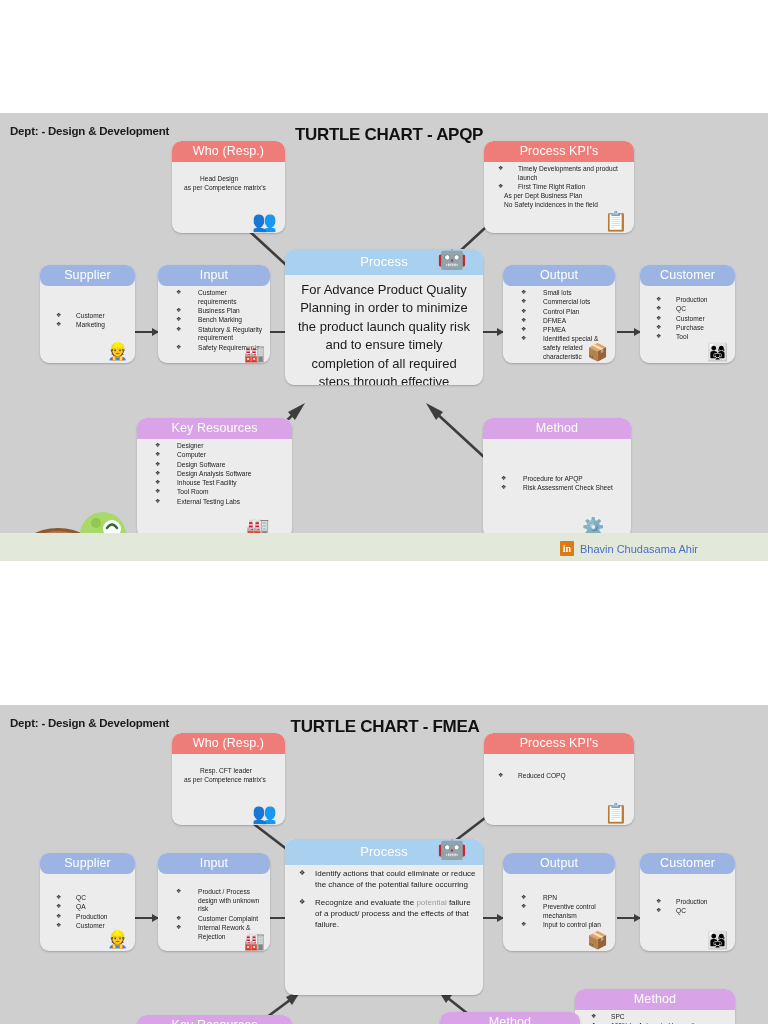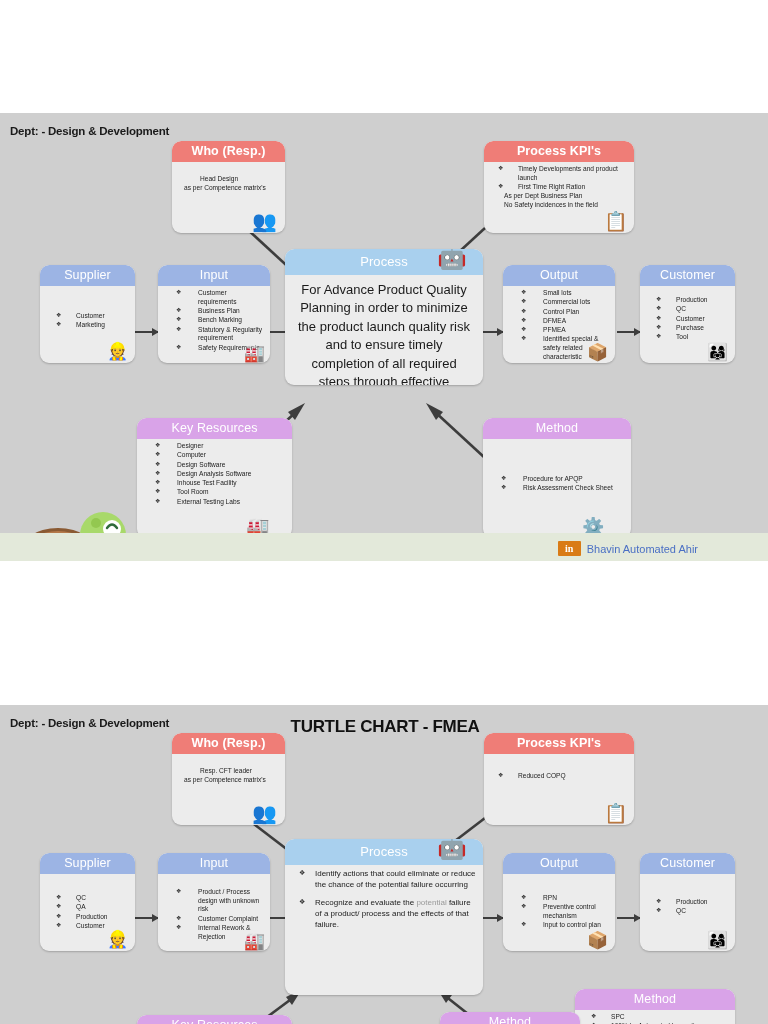--- a/index.html
+++ b/index.html
@@ -17,22 +17,22 @@
   .slide-title { position:absolute; width:100%; top:12px; text-align:center; font-size:17px;
           font-weight:bold; color:#111; letter-spacing:-0.3px; }
   #slide1 .slide-title { padding-left:10px; }
   #slide2 .slide-title { padding-left:2px; }
 
   
   .card { position:absolute; background:#ececec; border-radius:9px;
           box-shadow:0 1px 2px rgba(0,0,0,.22); overflow:hidden; }
   .card .hd { width:100%; text-align:center; color:#fff; font-size:12.5px;
           padding:3px 0 4px; letter-spacing:.1px; border-radius:9px 9px 0 0; }
-  .card.red .hd { background:#ef7d77;font-weight:bold; }
-  .card.blue .hd { background:#9cb4e4; }
+  .card.red .hd { background:#ef7d77; }
+  .card.blue .hd { background:#9cb4e4;border-radius:8px; }
   .card.lblue .hd { background:#a9d0ee; }
   .card.purple .hd { background:#d9a3e8; }
   .card .body { padding:5px 6px 4px 6px; }
 
   ul.bul { list-style:none; }
   ul.bul li { position:relative; font-size:6.6px; color:#1b1b1b; line-height:1.32;
               padding-left:34px; margin-bottom:.6px; }
   ul.bul li:before { content:"\2756"; position:absolute; left:12px; top:0px; font-size:6px; color:#333; }
   ul.bul.narrow li { padding-left:28px; }
   ul.bul.narrow li:before { left:8px; }
@@ -60,33 +60,34 @@
   
   .harrow { position:absolute; height:2px; background:#3d3d3d; }
   .harrow:after { content:""; position:absolute; right:-1px; top:-3px;
       border-left:7px solid #3d3d3d; border-top:4px solid transparent; border-bottom:4px solid transparent; }
   .diag { position:absolute; }
   .diag svg { display:block; overflow:visible; }
 
   
   .footband { position:absolute; left:0; bottom:0; width:768px; height:28px; background:#e3e9da; }
   .credit { position:absolute; right:70px; bottom:5px; display:flex; align-items:center; gap:6px; }
-  .li-logo { width:23px; height:15px; background:#d97b16; color:#fff; font-size:10px; font-weight:bold;
+  .li-logo { width:14px; height:15px; background:#d97b16; color:#fff; font-size:10px; font-weight:bold;
              display:flex; align-items:center; justify-content:center; border-radius:1px;
              font-family:"Liberation Serif", serif; }
   .credit-name { font-size:11px; color:#4a6fc4; }
 </style>
 </head>
 <body>
 
 <div class="page">
 
   <div class="slide" id="slide1">
 
     <div class="dept">Dept: - Design &amp; Development</div>
+    <div class="slide-title">TURTLE CHART - APQP</div>
 
     <div class="diag" style="left:243px; top:112px;">
       <svg width="70" height="60" viewBox="0 0 70 60">
         <line x1="3" y1="3" x2="54" y2="50" stroke="#3d3d3d" stroke-width="2.6"></line>
         <polygon points="62,58 45,49 52,41" fill="#3d3d3d"></polygon>
       </svg>
     </div>
     <div class="diag" style="left:418px; top:112px;">
       <svg width="70" height="60" viewBox="0 0 70 60">
         <line x1="67" y1="3" x2="16" y2="50" stroke="#3d3d3d" stroke-width="2.6"></line>
@@ -240,21 +241,21 @@
         <circle cx="83" cy="40" r="3.5" fill="#93c850"></circle>
         <circle cx="104" cy="26" r="9" fill="#ffffff"></circle>
         <path d="M99 25 q5 -7 10 0" stroke="#2f6b3a" stroke-width="2.4" fill="none" stroke-linecap="round"></path>
         <path d="M97 40 q8 7 16 -1" stroke="#5a7d33" stroke-width="2" fill="none" stroke-linecap="round"></path>
       </svg>
     </div>
 
     <div class="footband"></div>
     <div class="credit">
       <span class="li-logo">in</span>
-      <span class="credit-name">Bhavin Automated Ahir</span>
+      <span class="credit-name">Bhavin Chudasama Ahir</span>
     </div>
   </div>
 
   <div class="slide" id="slide2">
 
     <div class="dept">Dept: - Design &amp; Development</div>
     <div class="slide-title">TURTLE CHART - FMEA</div>
 
     <div class="diag" style="left:243px; top:110px;">
       <svg width="70" height="52" viewBox="0 0 70 52">

